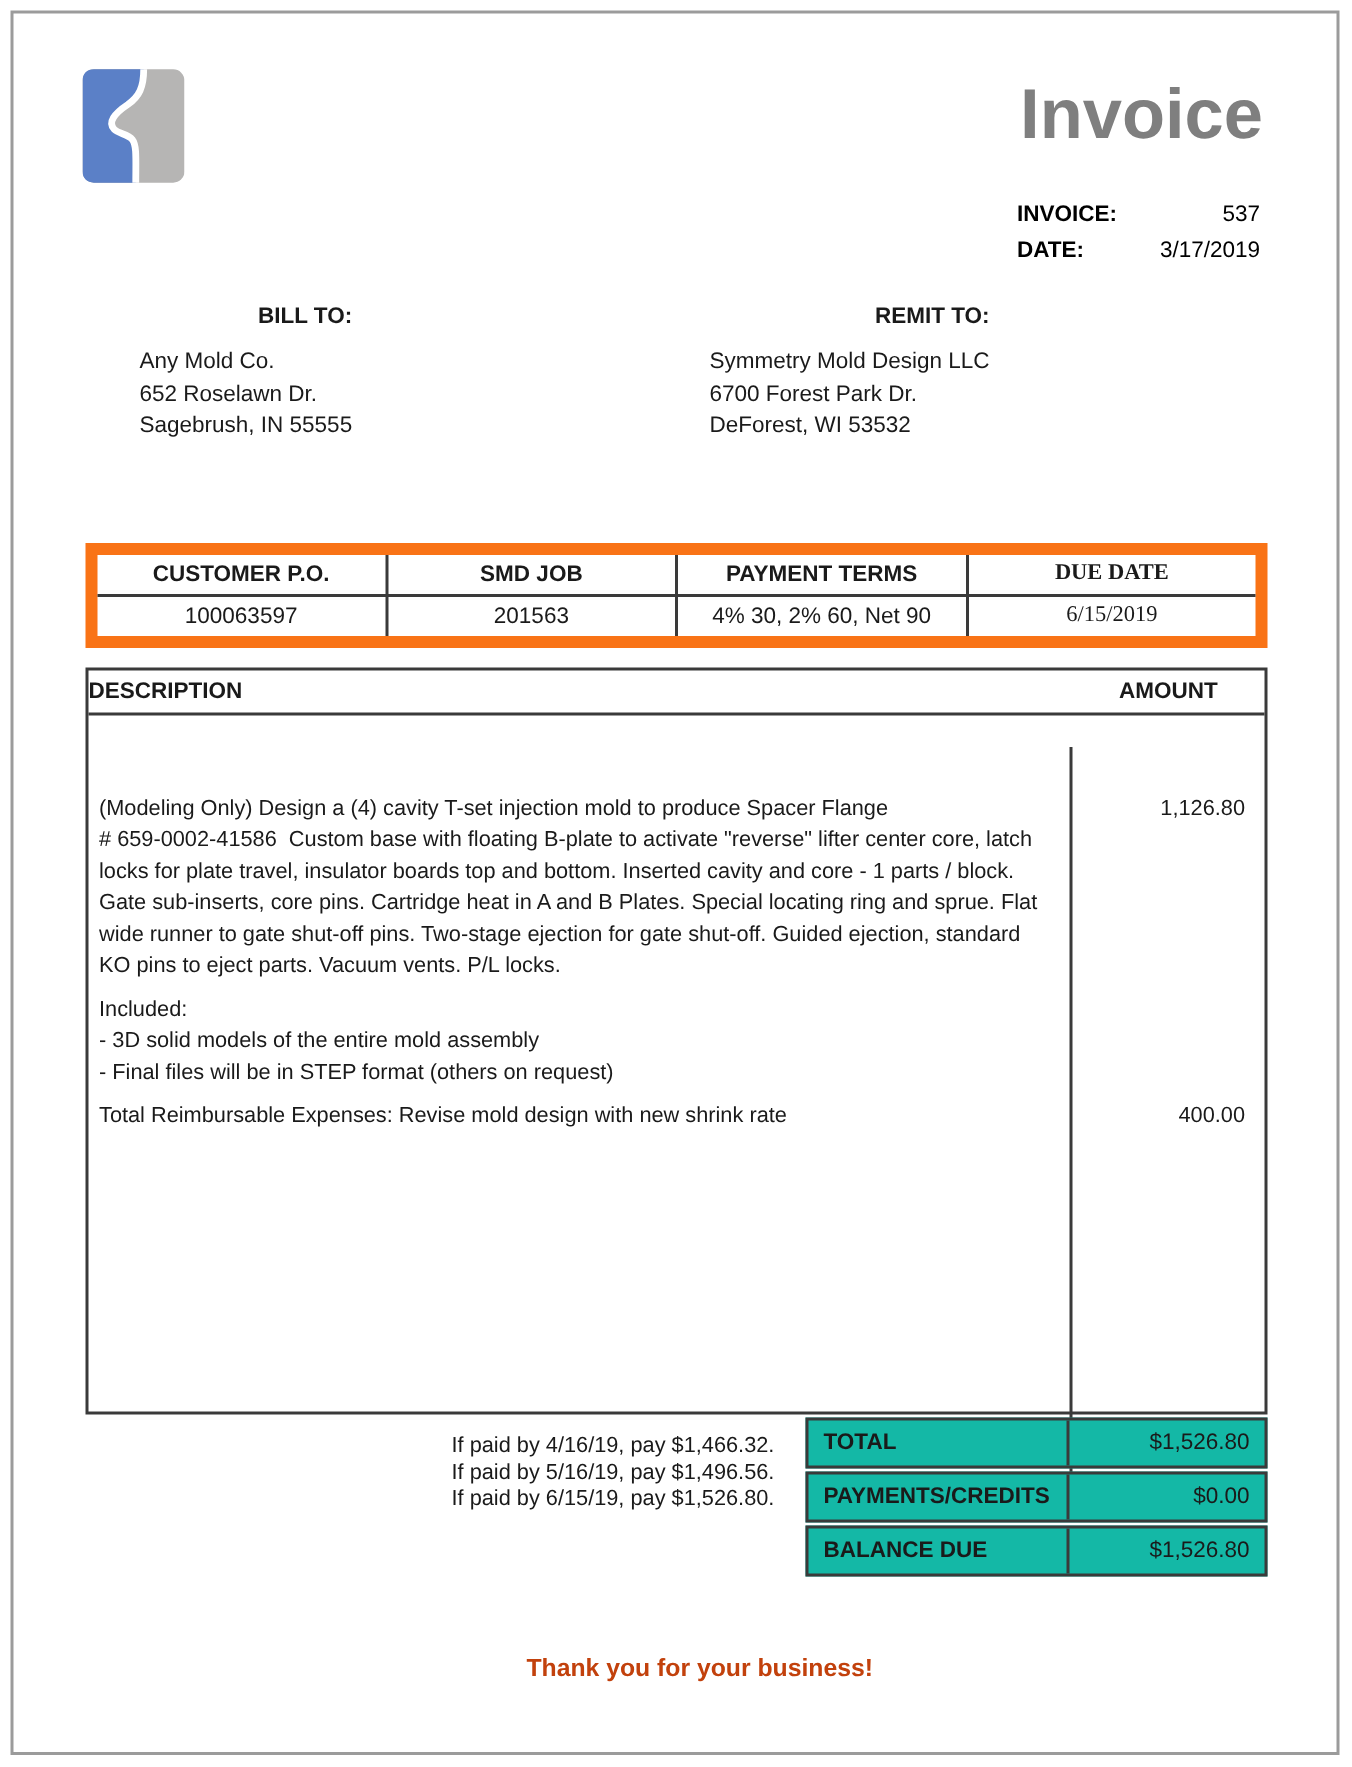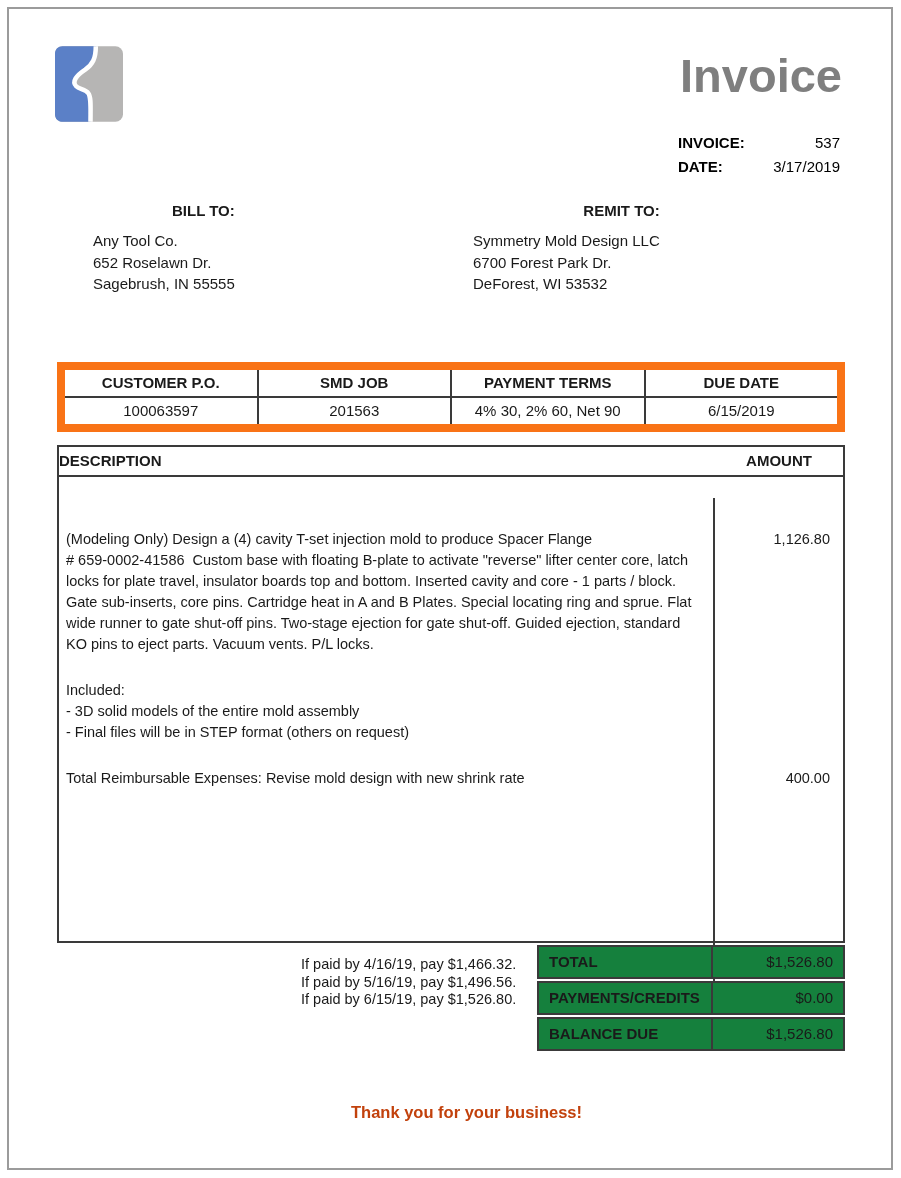--- a/index.html
+++ b/index.html
@@ -45,50 +45,50 @@
   .po-table {
     position: absolute; left: 57px; top: 362px; width: 788px;
     border: 8px solid #f97316; box-sizing: border-box; font-size: 15px;
   }
   .po-row { display: flex; }
   .po-row.header { font-weight: bold; border-bottom: 2px solid #3a3a3a; }
   .po-cell {
     flex: 1; text-align: center; padding: 4px 0 5px;
     border-right: 2px solid #3a3a3a; box-sizing: border-box;
   }
-  .po-cell:last-child { border-right: none; }
+  .po-cell:last-child { border-right: none; font-family: Liberation Serif, serif; }
 
   
   .items-table {
     position: absolute; left: 57px; top: 445px; width: 788px; height: 498px;
     border: 2px solid #3a3a3a; box-sizing: border-box;
   }
   .items-header { display: flex; border-bottom: 2px solid #3a3a3a; font-weight: bold; font-size: 15px; }
   .ih-desc { width: 656px; box-sizing: border-box; text-align: left; padding: 5px 0 6px; }
   .ih-amount { flex: 1; text-align: center; padding: 5px 0 6px; }
   .items-body { position: relative; height: calc(100% - 31px); }
   .items-vsep {
     position: absolute; left: 654px; top: -31px; bottom: 0; width: 2px;
     background: #3a3a3a;
   }
   .item-row { display: flex; font-size: 14.5px; line-height: 21px; }
   .item-row.first { margin-top: 52px; }
-  .item-row.gap { margin-top: 25px; }
+  .item-row.gap { margin-top: 8px; }
   .item-desc { width: 656px; box-sizing: border-box; padding: 0 14px 0 7px; white-space: pre-wrap; }
   .item-amount { flex: 1; text-align: right; padding-right: 13px; }
 
   
   .early-pay {
     position: absolute; left: 277px; top: 956px;
     font-size: 14.5px; line-height: 17.5px; margin-left: 24px;
   }
   .totals-table { position: absolute; left: 537px; top: 945px; width: 308px; }
   .totals-row {
     display: flex; border: 2px solid #3a3a3a; margin-bottom: 2px;
-    font-size: 15px; background: #15803d; box-sizing: border-box;
+    font-size: 15px; background: #14b8a6; box-sizing: border-box;
   }
   .t-label {
     width: 174px; box-sizing: border-box; font-weight: bold;
     padding: 6px 0 7px 10px; border-right: 2px solid #3a3a3a;
   }
   .t-value { flex: 1; text-align: right; padding: 6px 10px 7px 0; }
 
   
   .footer {
     position: absolute; top: 1103px; left: 16px; width: 100%;
@@ -118,21 +118,21 @@
     <span class="meta-value">537</span>
   </div>
   <div class="meta-row">
     <span class="meta-label">DATE:</span>
     <span class="meta-value">3/17/2019</span>
   </div>
 </div>
 
 <div class="addr bill">
   <div class="addr-label">BILL TO:</div>
-  <div class="addr-line">Any Tool Co.</div>
+  <div class="addr-line">Any Mold Co.</div>
   <div class="addr-line">652 Roselawn Dr.</div>
   <div class="addr-line">Sagebrush, IN 55555</div>
 </div>
 
 <div class="addr remit">
   <div class="addr-label">REMIT TO:</div>
   <div class="addr-line">Symmetry Mold Design LLC</div>
   <div class="addr-line">6700 Forest Park Dr.</div>
   <div class="addr-line">DeForest, WI 53532</div>
 </div>

